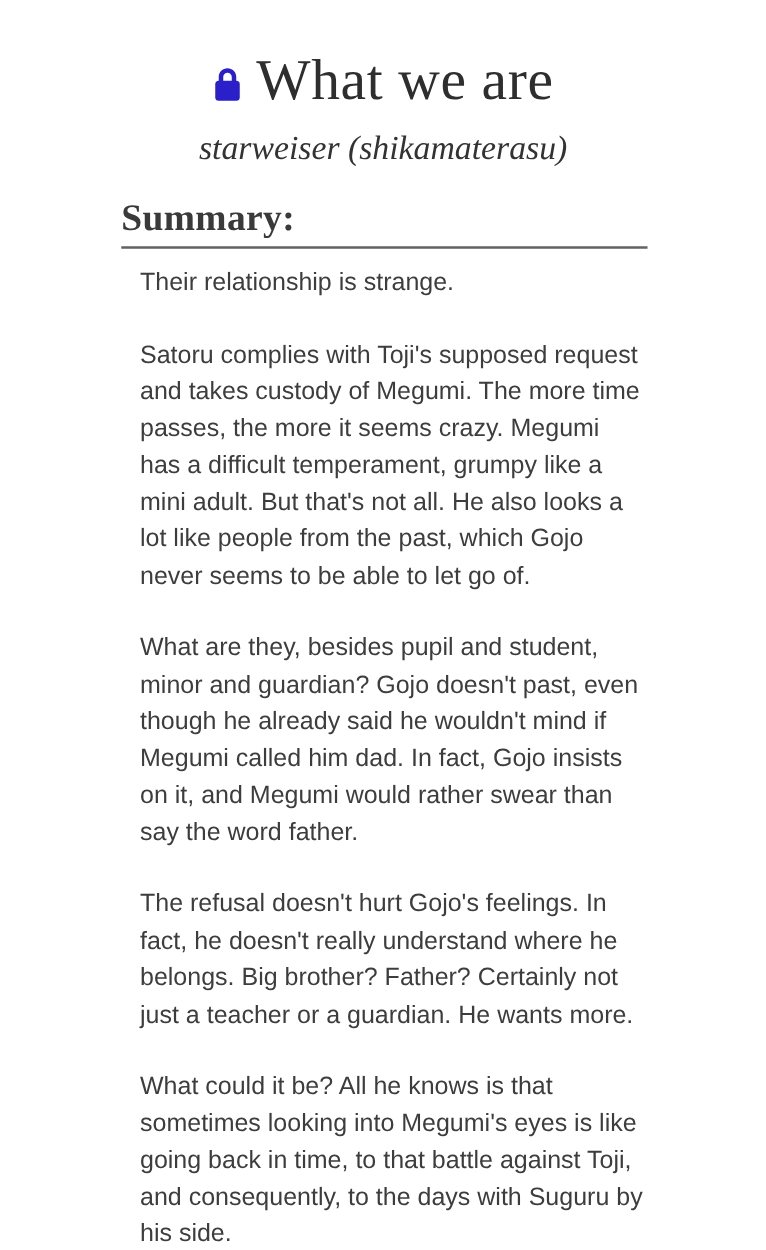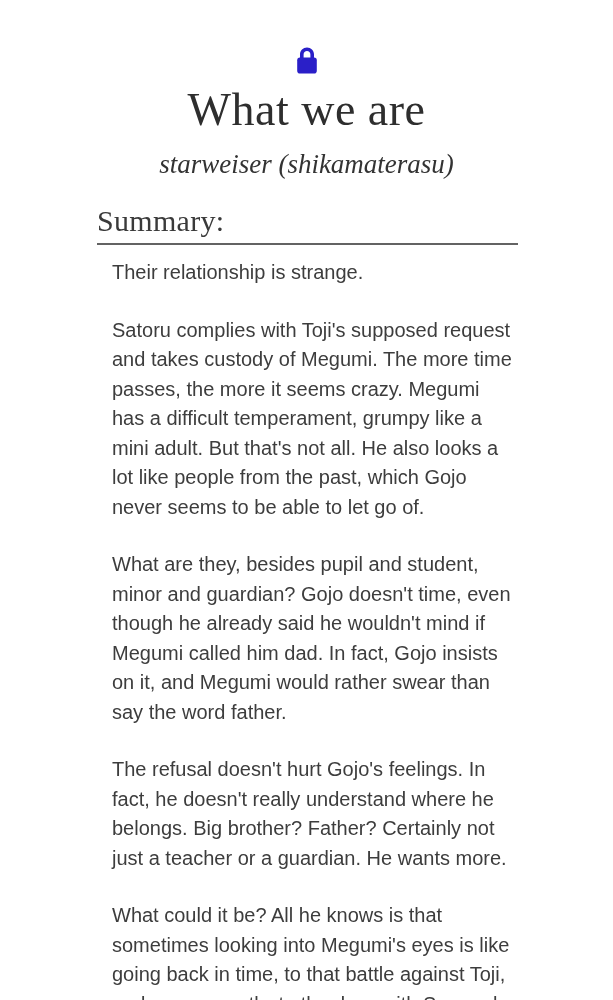--- a/index.html
+++ b/index.html
@@ -19,21 +19,20 @@
     background: #ffffff;
     box-sizing: border-box;
   }
   .title-row {
     margin-top: 40px;
     text-align: center;
     display: flex;
     justify-content: center;
     align-items: center;
     gap: 11px;
-    flex-direction: column;
   }
   .lock-wrap {
     display: inline-flex;
     align-items: center;
     margin-top: 6px;
   }
   h1.work-title {
     margin: 0;
     font-family: "Liberation Serif", "DejaVu Serif", serif;
     font-size: 46px;
@@ -51,21 +50,21 @@
     color: #333333;
     font-style: italic;
   }
   .summary-section {
     margin: 24px 95px 0 97px;
   }
   h2.summary-heading {
     margin: 0;
     font-family: "Liberation Serif", "DejaVu Serif", serif;
     font-size: 30px;
-    font-weight: 400;
+    font-weight: 700;
     color: #3a3a3a;
     border-bottom: 2px solid #636363;
     padding-bottom: 5px;
     letter-spacing: 0.3px;
   }
   .summary-body {
     margin-top: 13px;
     margin-left: 15px;
     width: 404px;
     font-family: "Liberation Sans", sans-serif;
@@ -98,19 +97,19 @@
   </div>
 
   <div class="byline">starweiser (shikamaterasu)</div>
 
   <div class="summary-section">
     <h2 class="summary-heading">Summary:</h2>
 
     <div class="summary-body">
         <p>Their relationship is strange.</p>
         <p>Satoru complies with Toji's supposed request and takes custody of Megumi. The more time passes, the more it seems crazy. Megumi has a difficult temperament, grumpy like a mini adult. But that's not all. He also looks a lot like people from the past, which Gojo never seems to be able to let go of.</p>
-        <p>What are they, besides pupil and student, minor and guardian? Gojo doesn't time, even though he already said he wouldn't mind if Megumi called him dad. In fact, Gojo insists on it, and Megumi would rather swear than say the word father.</p>
+        <p>What are they, besides pupil and student, minor and guardian? Gojo doesn't past, even though he already said he wouldn't mind if Megumi called him dad. In fact, Gojo insists on it, and Megumi would rather swear than say the word father.</p>
         <p>The refusal doesn't hurt Gojo's feelings. In fact, he doesn't really understand where he belongs. Big brother? Father? Certainly not just a teacher or a guardian. He wants more.</p>
         <p>What could it be? All he knows is that sometimes looking into Megumi's eyes is like going back in time, to that battle against Toji, and consequently, to the days with Suguru by his side.</p>
       </div>
   </div>
 
 </div>
 
 </body></html>

